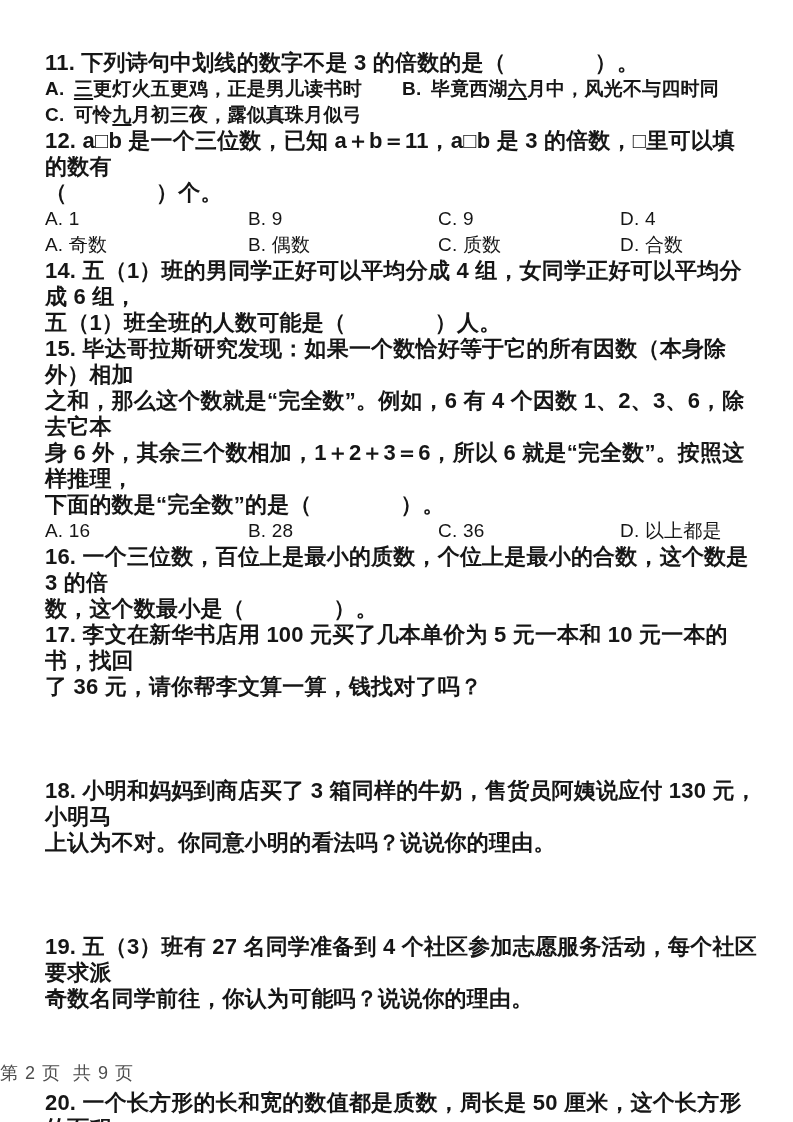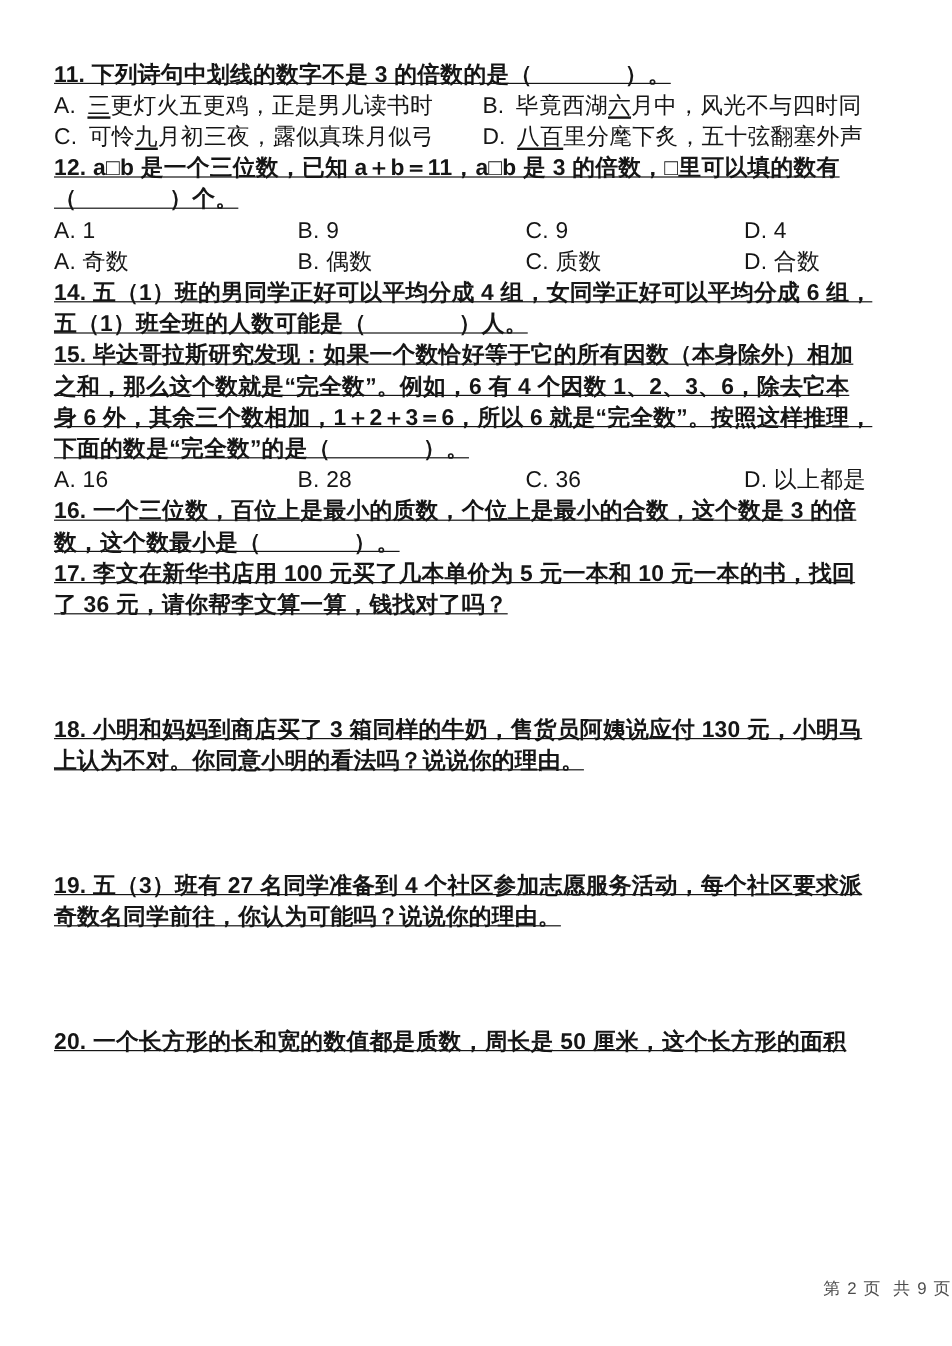--- a/index.html
+++ b/index.html
@@ -11,33 +11,32 @@
     position:relative;
     overflow:hidden;
   }
   .sheet{
     position:absolute;
     left:45px; top:50px;
     width:712px;
   }
   .line{
     margin:0;
-    font-size:19px;
+    font-size:22px;
     line-height:26px;
     font-weight:600;
     white-space:pre-wrap;
     letter-spacing:0.2px;
-    text-decoration:underline;
   }
   .opts2{
     display:grid;
     grid-template-columns:357px 1fr;
     font-size:19px;
     line-height:26px;
-    font-weight:400;
+    font-weight:700;
     white-space:pre-wrap;
     letter-spacing:0.2px;
   }
   .opts4{
     display:grid;
     grid-template-columns:203px 190px 182px 1fr;
     font-size:19px;
     line-height:26px;
     font-weight:400;
     white-space:pre-wrap;
@@ -47,22 +46,22 @@
   .ul{
     text-decoration:underline;
     text-underline-offset:3px;
     text-decoration-thickness:1.5px;
   }
   .gap{height:78px;}
   .footer{
     position:absolute;
     left:0; right:0;
     top:1063px;
-    text-align:right;
-    font-size:14px;
+    text-align:left;
+    font-size:18px;
     line-height:20px;
     color:#4d4d4d;
     font-weight:400;
     white-space:pre-wrap;
     letter-spacing:1px;
   }
 </style>
 </head>
 <body>
 
@@ -70,21 +69,20 @@
 
   <p class="line">11. 下列诗句中划线的数字不是 3 的倍数的是（　　　　）。</p>
 
   <div class="opts2">
     <span><span class="lab">A.</span><span></span><span class="ul">三</span><span>更灯火五更鸡，正是男儿读书时</span></span>
     <span><span class="lab">B.</span><span>毕竟西湖</span><span class="ul">六</span><span>月中，风光不与四时同</span></span>
   </div>
 
   <div class="opts2">
     <span><span class="lab">C.</span><span>可怜</span><span class="ul">九</span><span>月初三夜，露似真珠月似弓</span></span>
-    <span><span class="lab">D.</span><span></span><span class="ul">八百</span><span>里分麾下炙，五十弦翻塞外声</span></span>
   </div>
 
   <p class="line">12. a□b 是一个三位数，已知 a＋b＝11，a□b 是 3 的倍数，□里可以填的数有</p>
   <p class="line">（　　　　）个。</p>
   <div class="opts4">
     <span>A. 1</span>
     <span>B. 9</span>
     <span>C. 9</span>
     <span>D. 4</span>
   </div>

